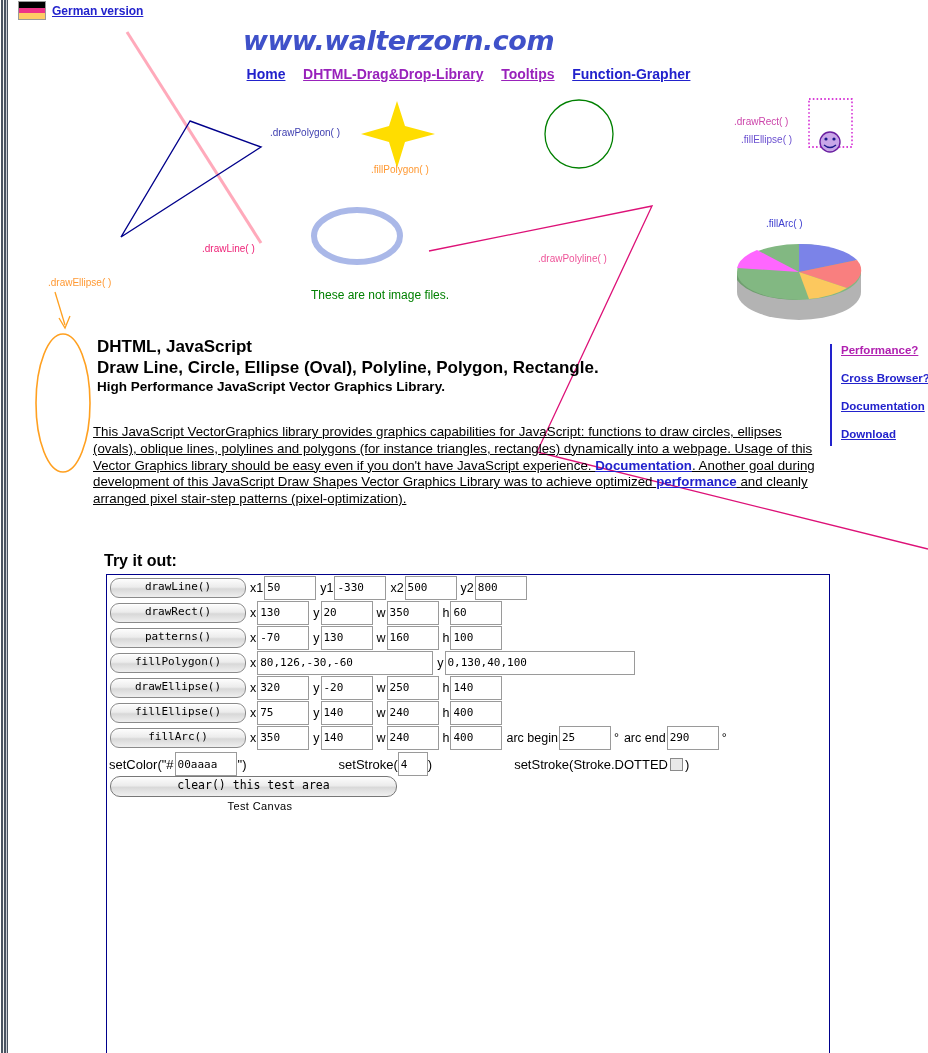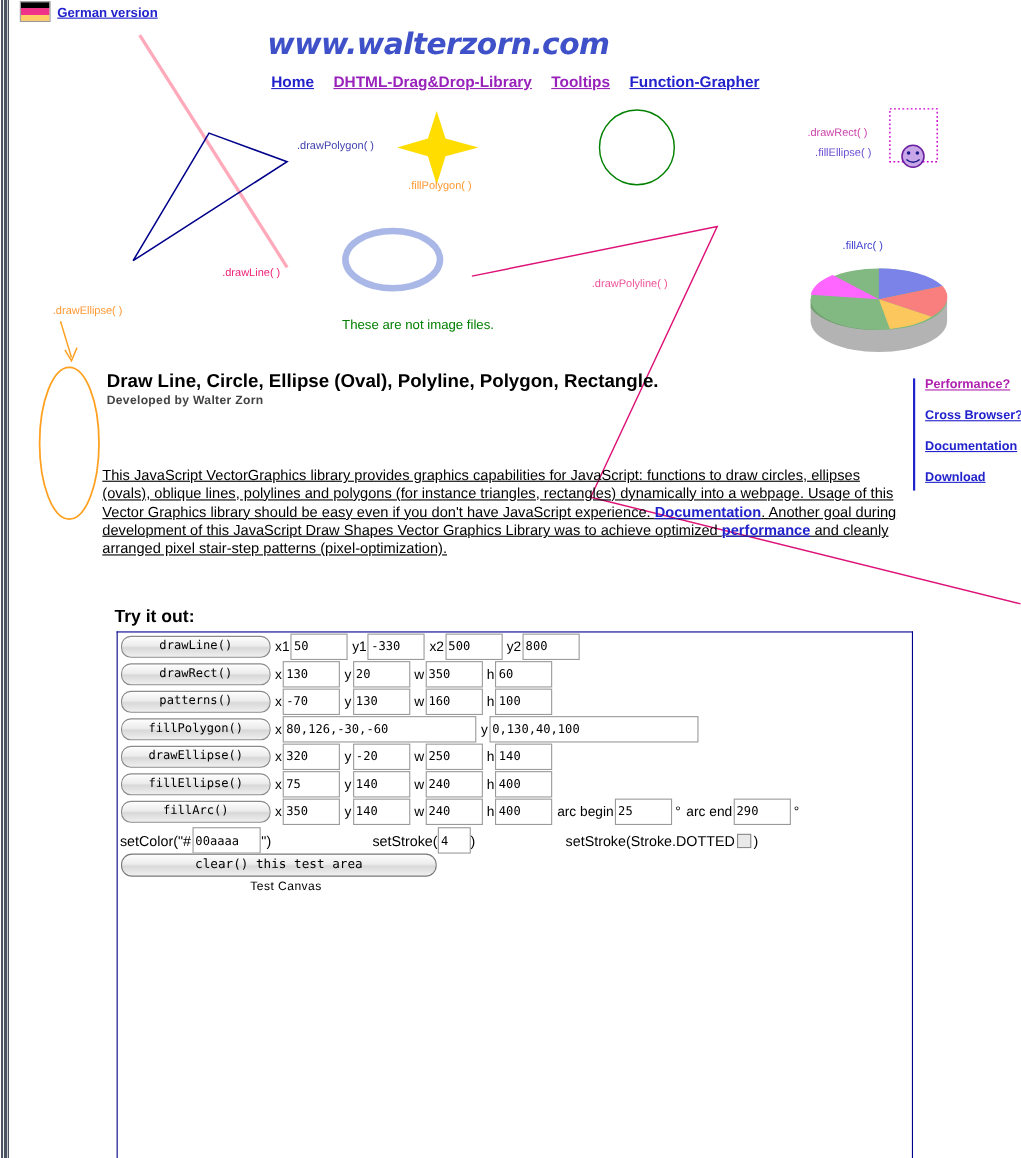--- a/index.html
+++ b/index.html
@@ -153,22 +153,23 @@
   <div class="gl" style="left:362px;top:164px;color:#ff9933;">.fillPolygon( )</div>
   <div class="gl" style="left:193px;top:243px;color:#ee2277;">.drawLine( )</div>
   <div class="gl" style="left:39px;top:277px;color:#ff9933;">.drawEllipse( )</div>
   <div class="gl" style="left:529px;top:253px;color:#ee5599;">.drawPolyline( )</div>
   <div class="gl" style="left:725px;top:116px;color:#cc44aa;">.drawRect( )</div>
   <div class="gl" style="left:732px;top:134px;color:#6a4fd0;">.fillEllipse( )</div>
   <div class="gl" style="left:757px;top:218px;color:#4040d0;">.fillArc( )</div>
   <div class="gl" style="left:302px;top:288px;color:#008000;font-size:12px;">These are not image files.</div>
 
   <div id="headings">
+    <div class="h1a">DHTML, JavaScript</div>
     <div class="h1b">Draw Line, Circle, Ellipse (Oval), Polyline, Polygon, Rectangle.</div>
-    <div class="h3">Developed by Walter Zorn</div>
+    <div class="h2">High Performance JavaScript Vector Graphics Library.</div>
   </div>
 
   <div id="para"><span>This JavaScript VectorGraphics library provides graphics capabilities for JavaScript: functions to draw circles, ellipses (ovals), oblique lines, polylines and polygons (for instance triangles, rectangles) dynamically into a webpage. Usage of this Vector Graphics library should be easy even if you don't have JavaScript experience. </span><span class="inlink">Documentation</span><span>. Another goal during development of this JavaScript Draw Shapes Vector Graphics Library was to achieve optimized </span><span class="inlink">performance</span><span> and cleanly arranged pixel stair-step patterns (pixel-optimization).</span></div>
 
   <div id="rightlinks">
     <div>Performance?</div>
     <div class="blue">Cross Browser?</div>
     <div class="blue">Documentation</div>
     <div class="blue">Download</div>
   </div>

